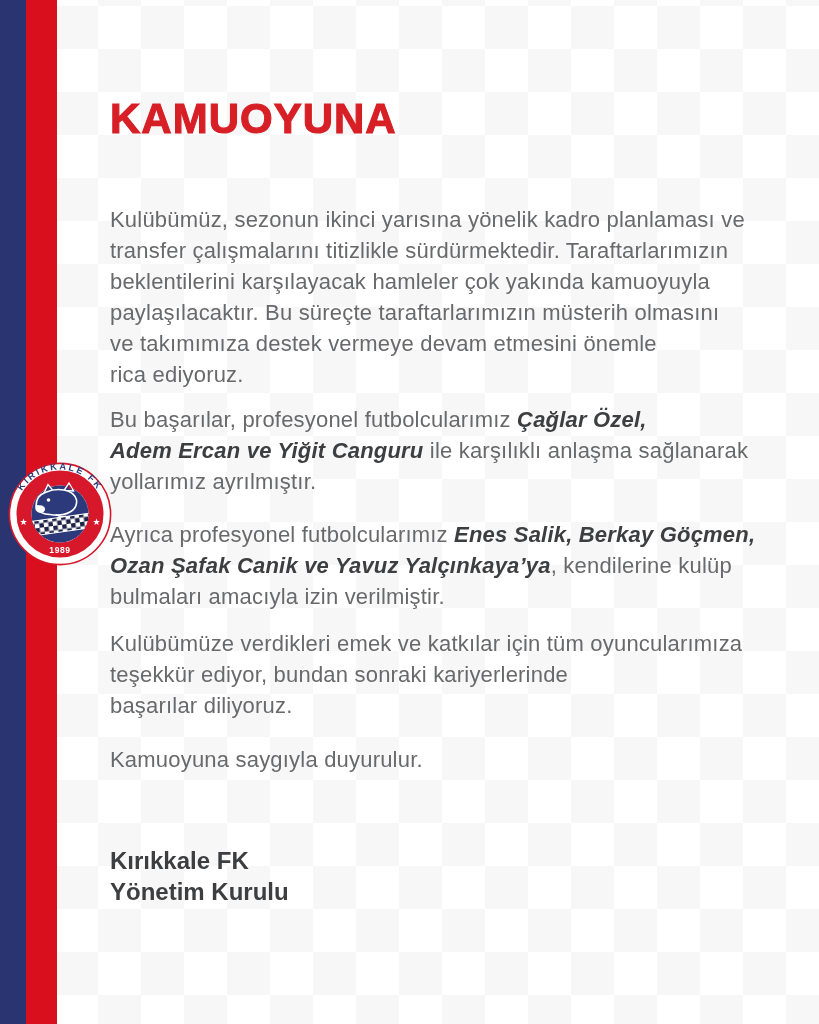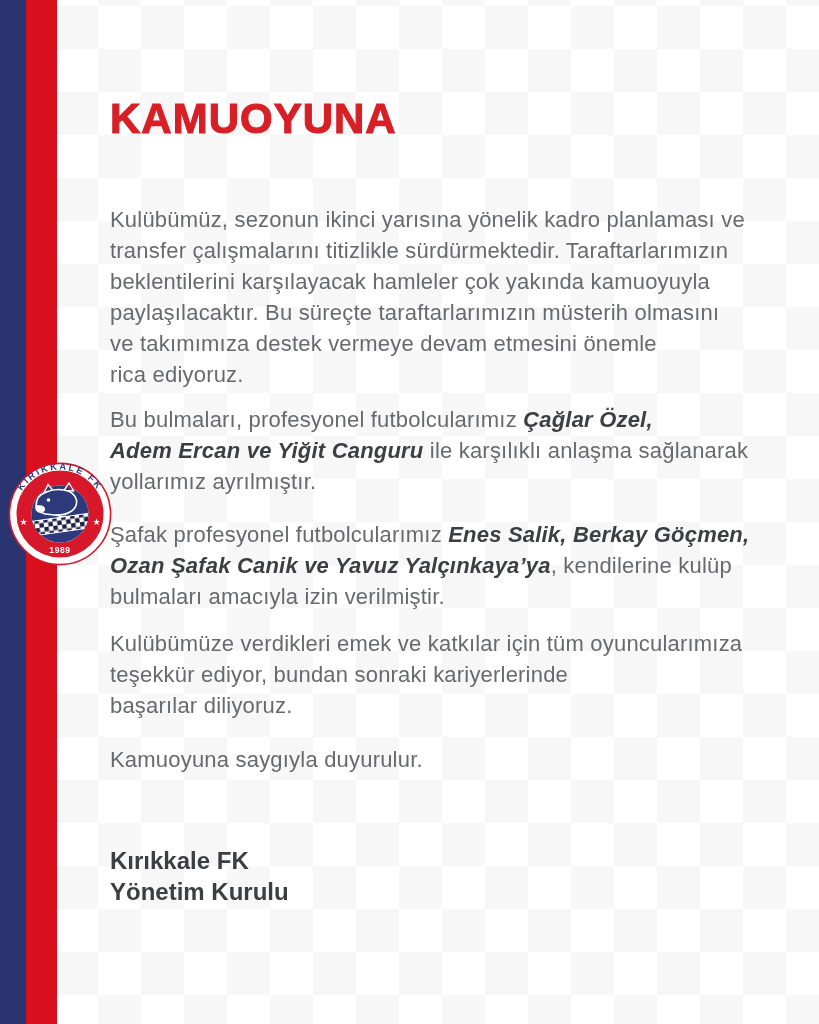--- a/index.html
+++ b/index.html
@@ -115,25 +115,25 @@
 <main class="content">
   <h1 class="title">KAMUOYUNA</h1>
 
   <p class="body-text p1">Kulübümüz, sezonun ikinci yarısına yönelik kadro planlaması ve
 transfer çalışmalarını titizlikle sürdürmektedir. Taraftarlarımızın
 beklentilerini karşılayacak hamleler çok yakında kamuoyuyla
 paylaşılacaktır. Bu süreçte taraftarlarımızın müsterih olmasını
 ve takımımıza destek vermeye devam etmesini önemle
 rica ediyoruz.</p>
 
-  <p class="body-text p2"><span>Bu bulmaları, profesyonel futbolcularımız </span><span class="em">Çağlar Özel,
+  <p class="body-text p2"><span>Bu başarılar, profesyonel futbolcularımız </span><span class="em">Çağlar Özel,
 Adem Ercan ve Yiğit Canguru</span><span> ile karşılıklı anlaşma sağlanarak
 yollarımız ayrılmıştır.</span></p>
 
-  <p class="body-text p3"><span>Şafak profesyonel futbolcularımız </span><span class="em">Enes Salik, Berkay Göçmen,
+  <p class="body-text p3"><span>Ayrıca profesyonel futbolcularımız </span><span class="em">Enes Salik, Berkay Göçmen,
 Ozan Şafak Canik ve Yavuz Yalçınkaya’ya</span><span>, kendilerine kulüp
 bulmaları amacıyla izin verilmiştir.</span></p>
 
   <p class="body-text p4">Kulübümüze verdikleri emek ve katkılar için tüm oyuncularımıza
 teşekkür ediyor, bundan sonraki kariyerlerinde
 başarılar diliyoruz.</p>
 
   <p class="body-text closing">Kamuoyuna saygıyla duyurulur.</p>
 
   <div class="signature">

